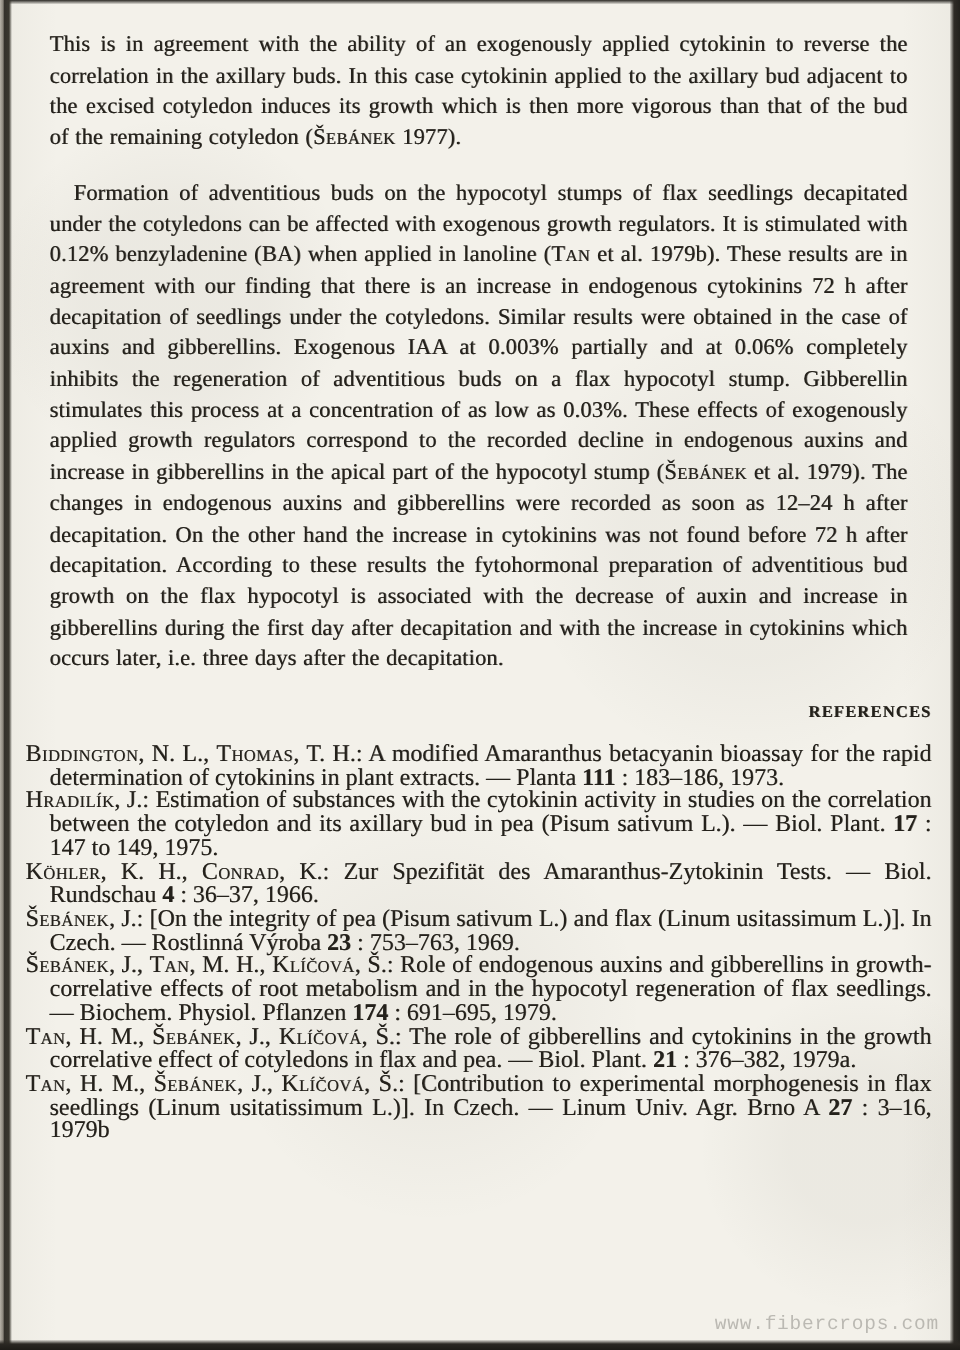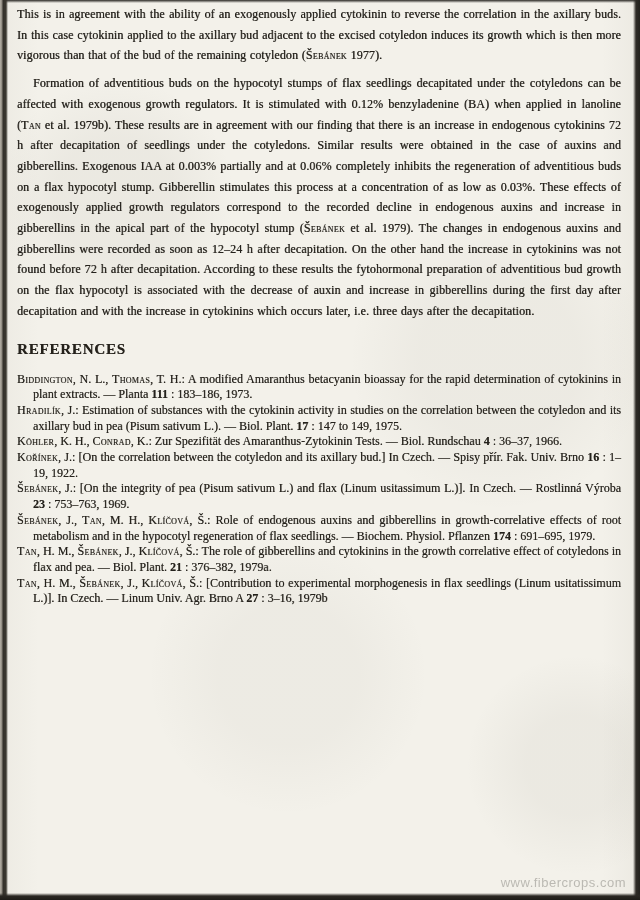--- a/index.html
+++ b/index.html
@@ -31,57 +31,57 @@
                  background: linear-gradient(to top, #1e1c18 0px, #2a2722 4px, rgba(42,39,34,0) 7px); }
 
   .content {
     position: absolute;
     left: 17px; right: 19px; top: 4px;
     z-index: 2;
     color: #24211b;
   }
 
   .body-text {
-    margin: 0;
-    font-size: 12px;
+    margin: 16px;
+    font-size: 15px;
     line-height: 20.7px;
     text-align: justify;
     letter-spacing: 0.1px;
     word-spacing: 0.5px;
     text-shadow: 0.45px 0.25px 0.35px rgba(36,33,27,0.65);
   }
   .body-text.indent { text-indent: 16px; margin-top: 7px; }
 
   .refs-heading {
     margin: 19px 0 14px 0;
-    text-align: left;
-    font-size: 15px;
+    text-align: right;
+    font-size: 11px;
     font-weight: bold;
     letter-spacing: 0.8px;
     text-shadow: 0.4px 0.2px 0.3px rgba(36,33,27,0.6);
   }
 
   .ref-entry {
-    font-size: 12px;
+    font-size: 16px;
     line-height: 15.7px;
     text-align: justify;
     padding-left: 16px;
     text-indent: -16px;
     text-shadow: 0.35px 0.2px 0.3px rgba(36,33,27,0.55);
   }
 
   .sc { font-variant: small-caps; letter-spacing: 0.3px; }
   .i  { }
   .b  { font-weight: bold; }
 
   .watermark {
     position: absolute;
     right: 14px; bottom: 10px;
     z-index: 4;
-    font-family: Liberation Sans, sans-serif;
+    font-family: Liberation Mono, monospace;
     font-size: 13px;
     color: rgba(150, 148, 142, 0.6);
     letter-spacing: 0.5px;
     pointer-events: none;
   }
 </style>
 </head>
 <body>
 
 <div class="paper-noise"></div>
@@ -94,21 +94,20 @@
 <div class="content">
   <div>
       <p class="body-text"><span>This is in agreement with the ability of an exogenously applied cytokinin to reverse the correlation in the axillary buds. In this case cytokinin applied to the axillary bud adjacent to the excised cotyledon induces its growth which is then more vigorous than that of the bud of the remaining cotyledon (</span><span class="sc">Šebánek</span><span> 1977).</span></p>
       <p class="body-text indent"><span>Formation of adventitious buds on the hypocotyl stumps of flax seedlings decapitated under the cotyledons can be affected with exogenous growth regulators. It is stimulated with 0.12% benzyladenine (BA) when applied in lanoline (</span><span class="sc">Tan</span><span> </span><span class="i">et al.</span><span> 1979b). These results are in agreement with our finding that there is an increase in endogenous cytokinins 72 h after decapitation of seedlings under the cotyledons. Similar results were obtained in the case of auxins and gibberellins. Exogenous IAA at 0.003% partially and at 0.06% completely inhibits the regeneration of adventitious buds on a flax hypocotyl stump. Gibberellin stimulates this process at a concentration of as low as 0.03%. These effects of exogenously applied growth regulators correspond to the recorded decline in endogenous auxins and increase in gibberellins in the apical part of the hypocotyl stump (</span><span class="sc">Šebánek</span><span> </span><span class="i">et al.</span><span> 1979). The changes in endogenous auxins and gibberellins were recorded as soon as 12–24 h after decapitation. On the other hand the increase in cytokinins was not found before 72 h after decapitation. According to these results the fytohormonal preparation of adventitious bud growth on the flax hypocotyl is associated with the decrease of auxin and increase in gibberellins during the first day after decapitation and with the increase in cytokinins which occurs later, </span><span class="i">i.e.</span><span> three days after the decapitation.</span></p>
     </div>
   <h3 class="refs-heading">REFERENCES</h3>
   <div>
       <div class="ref-entry"><span class="sc">Biddington</span><span>, N. L., </span><span class="sc">Thomas</span><span>, T. H.: A modified </span><span class="i">Amaranthus</span><span> betacyanin bioassay for the rapid determination of cytokinins in plant extracts. — Planta </span><span class="b">111</span><span> : 183–186, 1973.</span></div>
       <div class="ref-entry"><span class="sc">Hradilík</span><span>, J.: Estimation of substances with the cytokinin activity in studies on the correlation between the cotyledon and its axillary bud in pea (</span><span class="i">Pisum sativum</span><span> L.). — Biol. Plant. </span><span class="b">17</span><span> : 147 to 149, 1975.</span></div>
       <div class="ref-entry"><span class="sc">Köhler</span><span>, K. H., </span><span class="sc">Conrad</span><span>, K.: Zur Spezifität des Amaranthus-Zytokinin Tests. — Biol. Rundschau </span><span class="b">4</span><span> : 36–37, 1966.</span></div>
-      <div class="ref-entry"><span class="sc">Kořínek</span><span>, J.: [On the correlation between the cotyledon and its axillary bud.] In Czech. — Spisy přír. Fak. Univ. Brno </span><span class="b">16</span><span> : 1–19, 1922.</span></div>
       <div class="ref-entry"><span class="sc">Šebánek</span><span>, J.: [On the integrity of pea (</span><span class="i">Pisum sativum</span><span> L.) and flax (</span><span class="i">Linum usitassimum</span><span> L.)]. In Czech. — Rostlinná Výroba </span><span class="b">23</span><span> : 753–763, 1969.</span></div>
       <div class="ref-entry"><span class="sc">Šebánek</span><span>, J., </span><span class="sc">Tan</span><span>, M. H., </span><span class="sc">Klíčová</span><span>, Š.: Role of endogenous auxins and gibberellins in growth-correlative effects of root metabolism and in the hypocotyl regeneration of flax seedlings. — Biochem. Physiol. Pflanzen </span><span class="b">174</span><span> : 691–695, 1979.</span></div>
       <div class="ref-entry"><span class="sc">Tan</span><span>, H. M., </span><span class="sc">Šebánek</span><span>, J., </span><span class="sc">Klíčová</span><span>, Š.: The role of gibberellins and cytokinins in the growth correlative effect of cotyledons in flax and pea. — Biol. Plant. </span><span class="b">21</span><span> : 376–382, 1979a.</span></div>
       <div class="ref-entry"><span class="sc">Tan</span><span>, H. M., </span><span class="sc">Šebánek</span><span>, J., </span><span class="sc">Klíčová</span><span>, Š.: [Contribution to experimental morphogenesis in flax seedlings (</span><span class="i">Linum usitatissimum</span><span> L.)]. In Czech. — Linum Univ. Agr. Brno A </span><span class="b">27</span><span> : 3–16, 1979b</span></div>
     </div>
 </div>
 
 <div class="watermark">www.fibercrops.com</div>
 
 </body></html>

